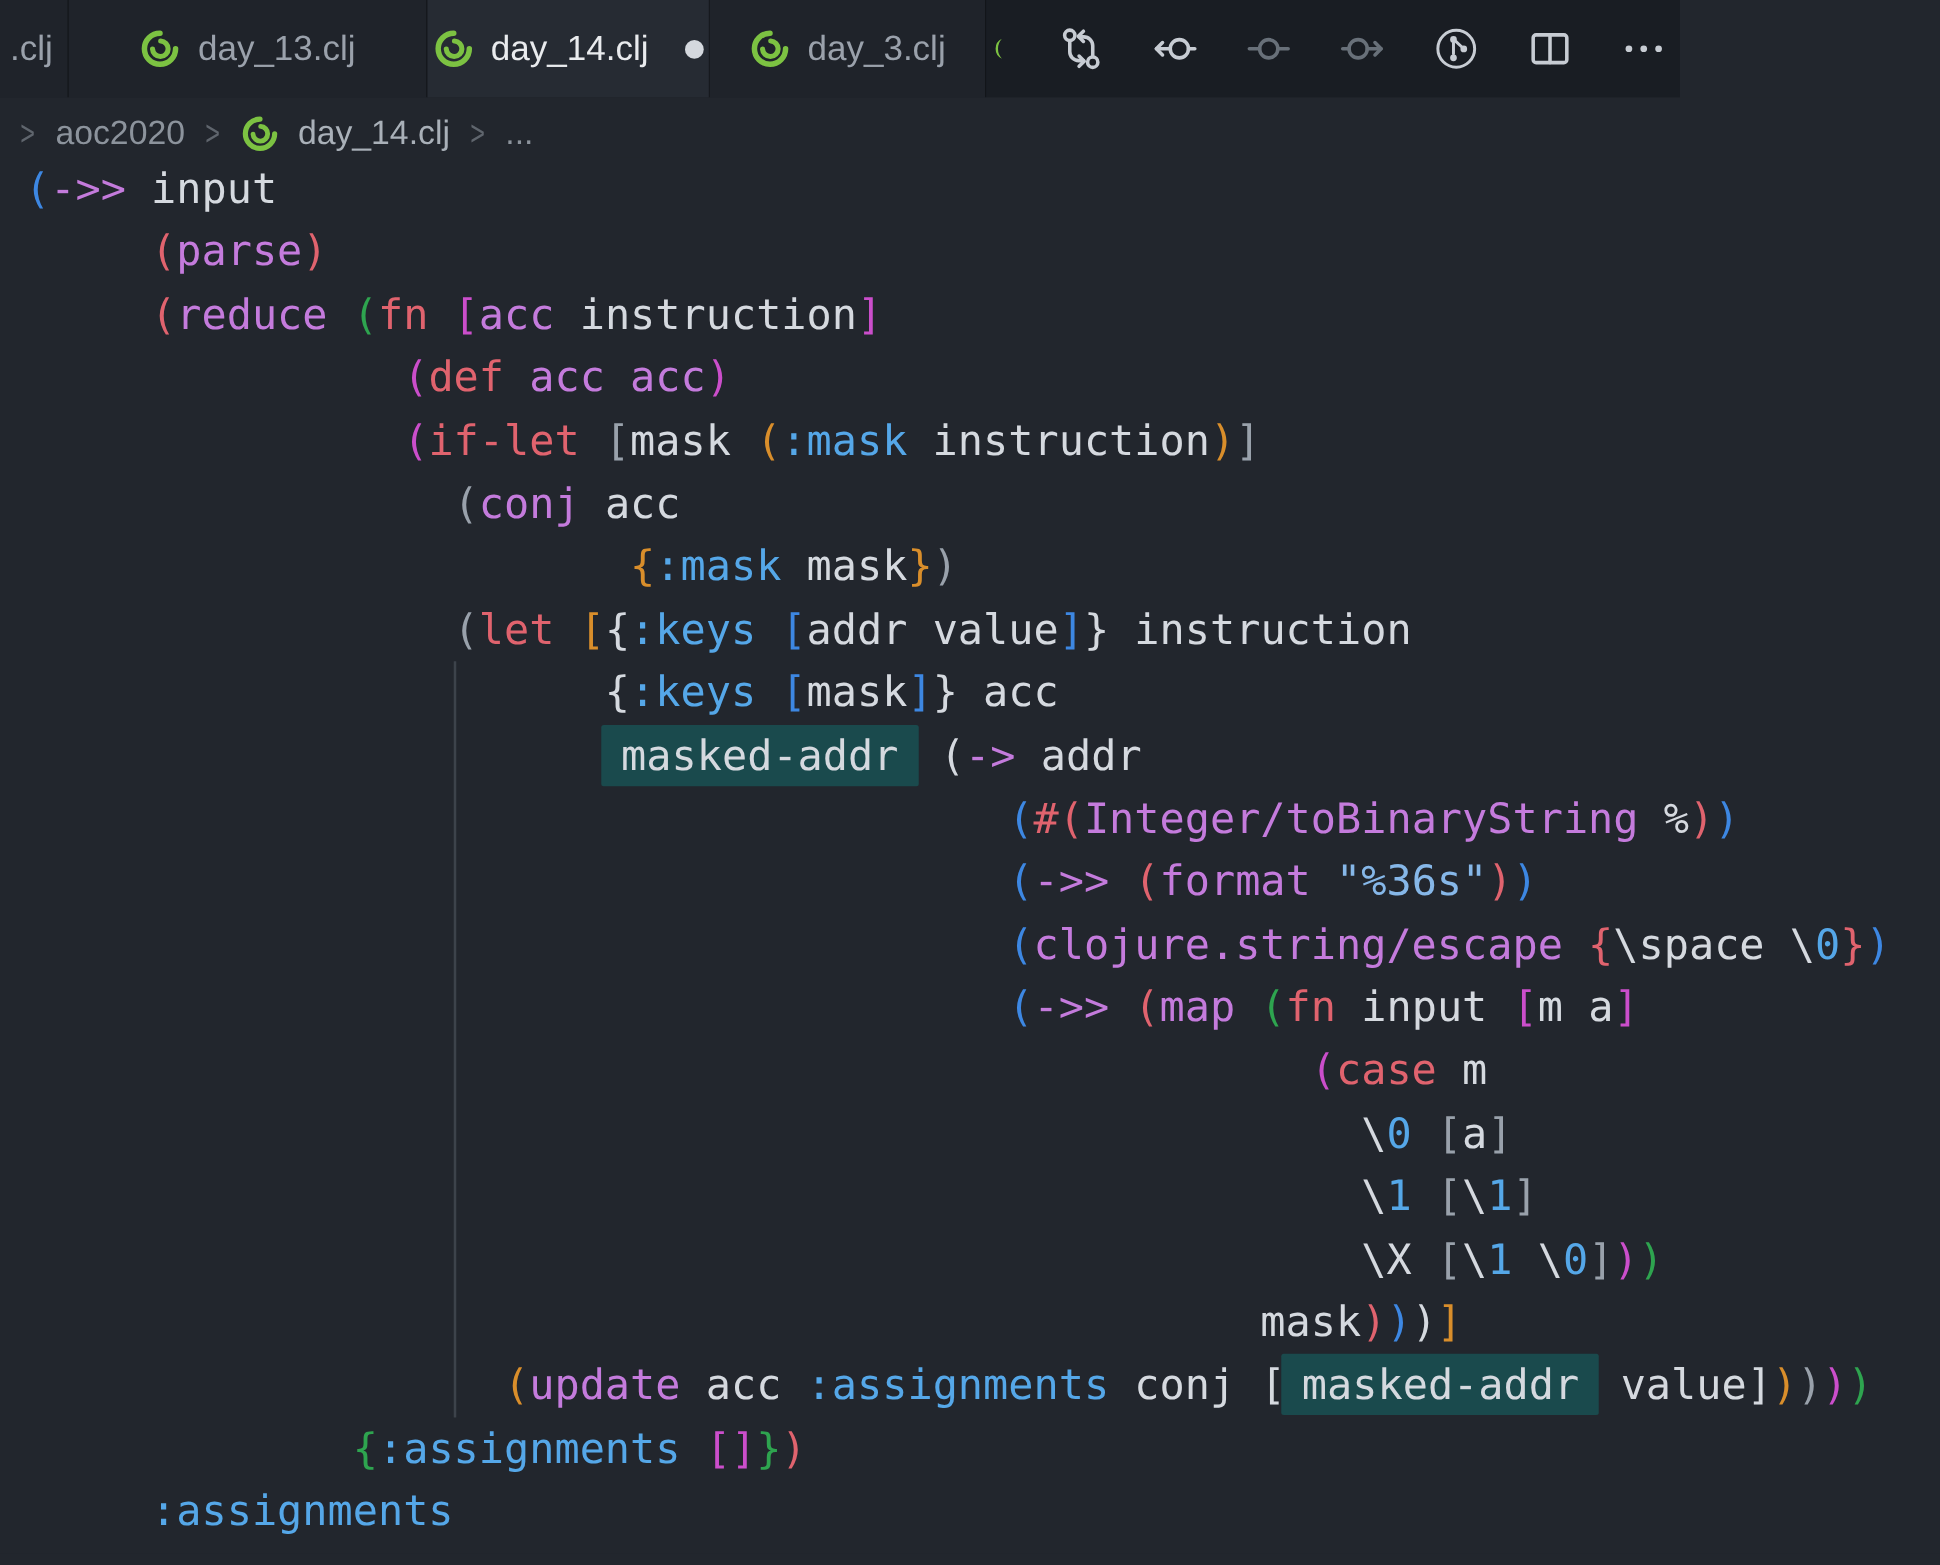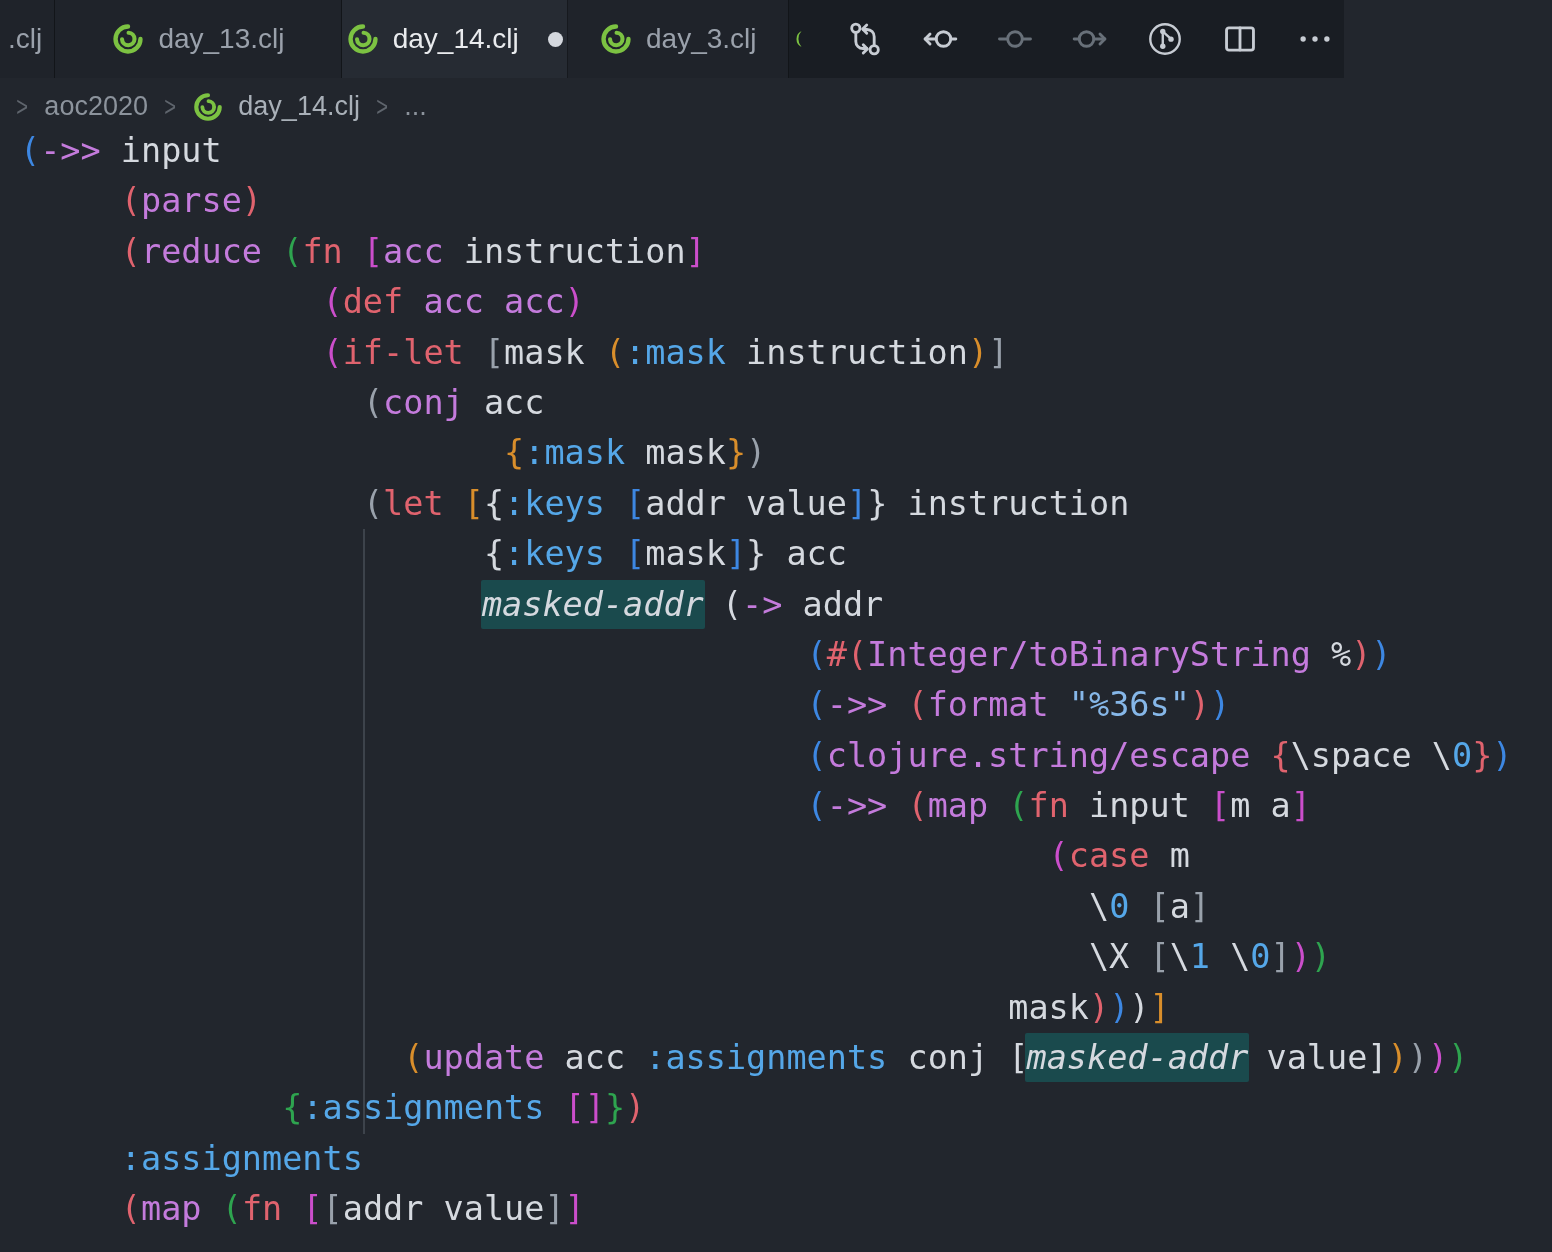--- a/index.html
+++ b/index.html
@@ -37,21 +37,21 @@
   
   .editor{position:absolute;left:0;top:126px;width:1552px;height:1117px;background:var(--bg-editor);overflow:hidden;}
   #code{position:absolute;left:20px;top:0;font-family:"DejaVu Sans Mono",monospace;
     font-size:33.5px;color:var(--txt);}
   .line{height:50.4px;line-height:50.4px;white-space:pre;}
   .guide{position:absolute;left:363px;top:403px;width:2px;height:605px;background:var(--guide);}
   .tok-w{color:var(--txt);} .tok-wh{color:var(--txt);}
   .tok-pu{color:var(--pu);} .tok-rd{color:var(--rd);} .tok-kw{color:var(--kw);}
   .tok-st{color:var(--st);} .tok-b1{color:var(--b1);} .tok-gr{color:var(--gr);}
   .tok-mg{color:var(--mg);} .tok-gy{color:var(--gy);} .tok-or{color:var(--or);}
-  .tok-hl{color:var(--txt);background:var(--sel);padding:5px 1px;margin:1px -3px;border-radius:2px;font-style:italic;}
+  .tok-hl{color:var(--txt);background:var(--sel);padding:5px 16px;margin:1px -3px;border-radius:2px;}
   .cljlogo{flex:none;}
 </style>
 </head>
 <body>
 
 <div id="canvas">
 
   <div class="tabbar">
 
     <div class="tab stub">
@@ -173,20 +173,21 @@
         <div class="line">                        <span class="tok-or">{</span><span class="tok-kw">:mask</span><span class="tok-w"> mask</span><span class="tok-or">}</span><span class="tok-gy">)</span></div>
         <div class="line">                 <span class="tok-gy">(</span><span class="tok-rd">let </span><span class="tok-or">[</span><span class="tok-wh">{</span><span class="tok-kw">:keys</span><span class="tok-w"> </span><span class="tok-b1">[</span><span class="tok-w">addr value</span><span class="tok-b1">]</span><span class="tok-wh">}</span><span class="tok-w"> instruction</span></div>
         <div class="line">                       <span class="tok-wh">{</span><span class="tok-kw">:keys</span><span class="tok-w"> </span><span class="tok-b1">[</span><span class="tok-w">mask</span><span class="tok-b1">]</span><span class="tok-wh">}</span><span class="tok-w"> acc</span></div>
         <div class="line">                       <span class="tok-hl">masked-addr</span><span class="tok-w"> </span><span class="tok-wh">(</span><span class="tok-pu">-&gt;</span><span class="tok-w"> addr</span></div>
         <div class="line">                                       <span class="tok-b1">(</span><span class="tok-rd">#(</span><span class="tok-pu">Integer/toBinaryString</span><span class="tok-w"> %</span><span class="tok-rd">)</span><span class="tok-b1">)</span></div>
         <div class="line">                                       <span class="tok-b1">(</span><span class="tok-pu">-&gt;&gt; </span><span class="tok-rd">(</span><span class="tok-pu">format </span><span class="tok-st">"%36s"</span><span class="tok-rd">)</span><span class="tok-b1">)</span></div>
         <div class="line">                                       <span class="tok-b1">(</span><span class="tok-pu">clojure.string/escape </span><span class="tok-rd">{</span><span class="tok-w">\space \</span><span class="tok-kw">0</span><span class="tok-rd">}</span><span class="tok-b1">)</span></div>
         <div class="line">                                       <span class="tok-b1">(</span><span class="tok-pu">-&gt;&gt; </span><span class="tok-rd">(</span><span class="tok-pu">map </span><span class="tok-gr">(</span><span class="tok-rd">fn </span><span class="tok-w">input </span><span class="tok-mg">[</span><span class="tok-w">m a</span><span class="tok-mg">]</span></div>
         <div class="line">                                                   <span class="tok-mg">(</span><span class="tok-rd">case </span><span class="tok-w">m</span></div>
         <div class="line">                                                     <span class="tok-w">\</span><span class="tok-kw">0</span><span class="tok-w"> </span><span class="tok-gy">[</span><span class="tok-w">a</span><span class="tok-gy">]</span></div>
+        <div class="line">                                                     <span class="tok-w">\</span><span class="tok-kw">1</span><span class="tok-w"> </span><span class="tok-gy">[</span><span class="tok-w">\</span><span class="tok-kw">1</span><span class="tok-gy">]</span></div>
         <div class="line">                                                     <span class="tok-w">\X </span><span class="tok-gy">[</span><span class="tok-w">\</span><span class="tok-kw">1</span><span class="tok-w"> \</span><span class="tok-kw">0</span><span class="tok-gy">]</span><span class="tok-mg">)</span><span class="tok-gr">)</span></div>
         <div class="line">                                                 <span class="tok-w">mask</span><span class="tok-rd">)</span><span class="tok-b1">)</span><span class="tok-wh">)</span><span class="tok-or">]</span></div>
         <div class="line">                   <span class="tok-or">(</span><span class="tok-pu">update </span><span class="tok-w">acc </span><span class="tok-kw">:assignments</span><span class="tok-w"> conj </span><span class="tok-wh">[</span><span class="tok-hl">masked-addr</span><span class="tok-w"> value</span><span class="tok-wh">]</span><span class="tok-or">)</span><span class="tok-gy">)</span><span class="tok-mg">)</span><span class="tok-gr">)</span></div>
         <div class="line">             <span class="tok-gr">{</span><span class="tok-kw">:assignments</span><span class="tok-w"> </span><span class="tok-mg">[</span><span class="tok-mg">]</span><span class="tok-gr">}</span><span class="tok-rd">)</span></div>
         <div class="line">     <span class="tok-kw">:assignments</span></div>
         <div class="line">     <span class="tok-rd">(</span><span class="tok-pu">map </span><span class="tok-gr">(</span><span class="tok-rd">fn </span><span class="tok-mg">[</span><span class="tok-gy">[</span><span class="tok-w">addr value</span><span class="tok-gy">]</span><span class="tok-mg">]</span></div>
       </div>
   </div>
 
 </div>

